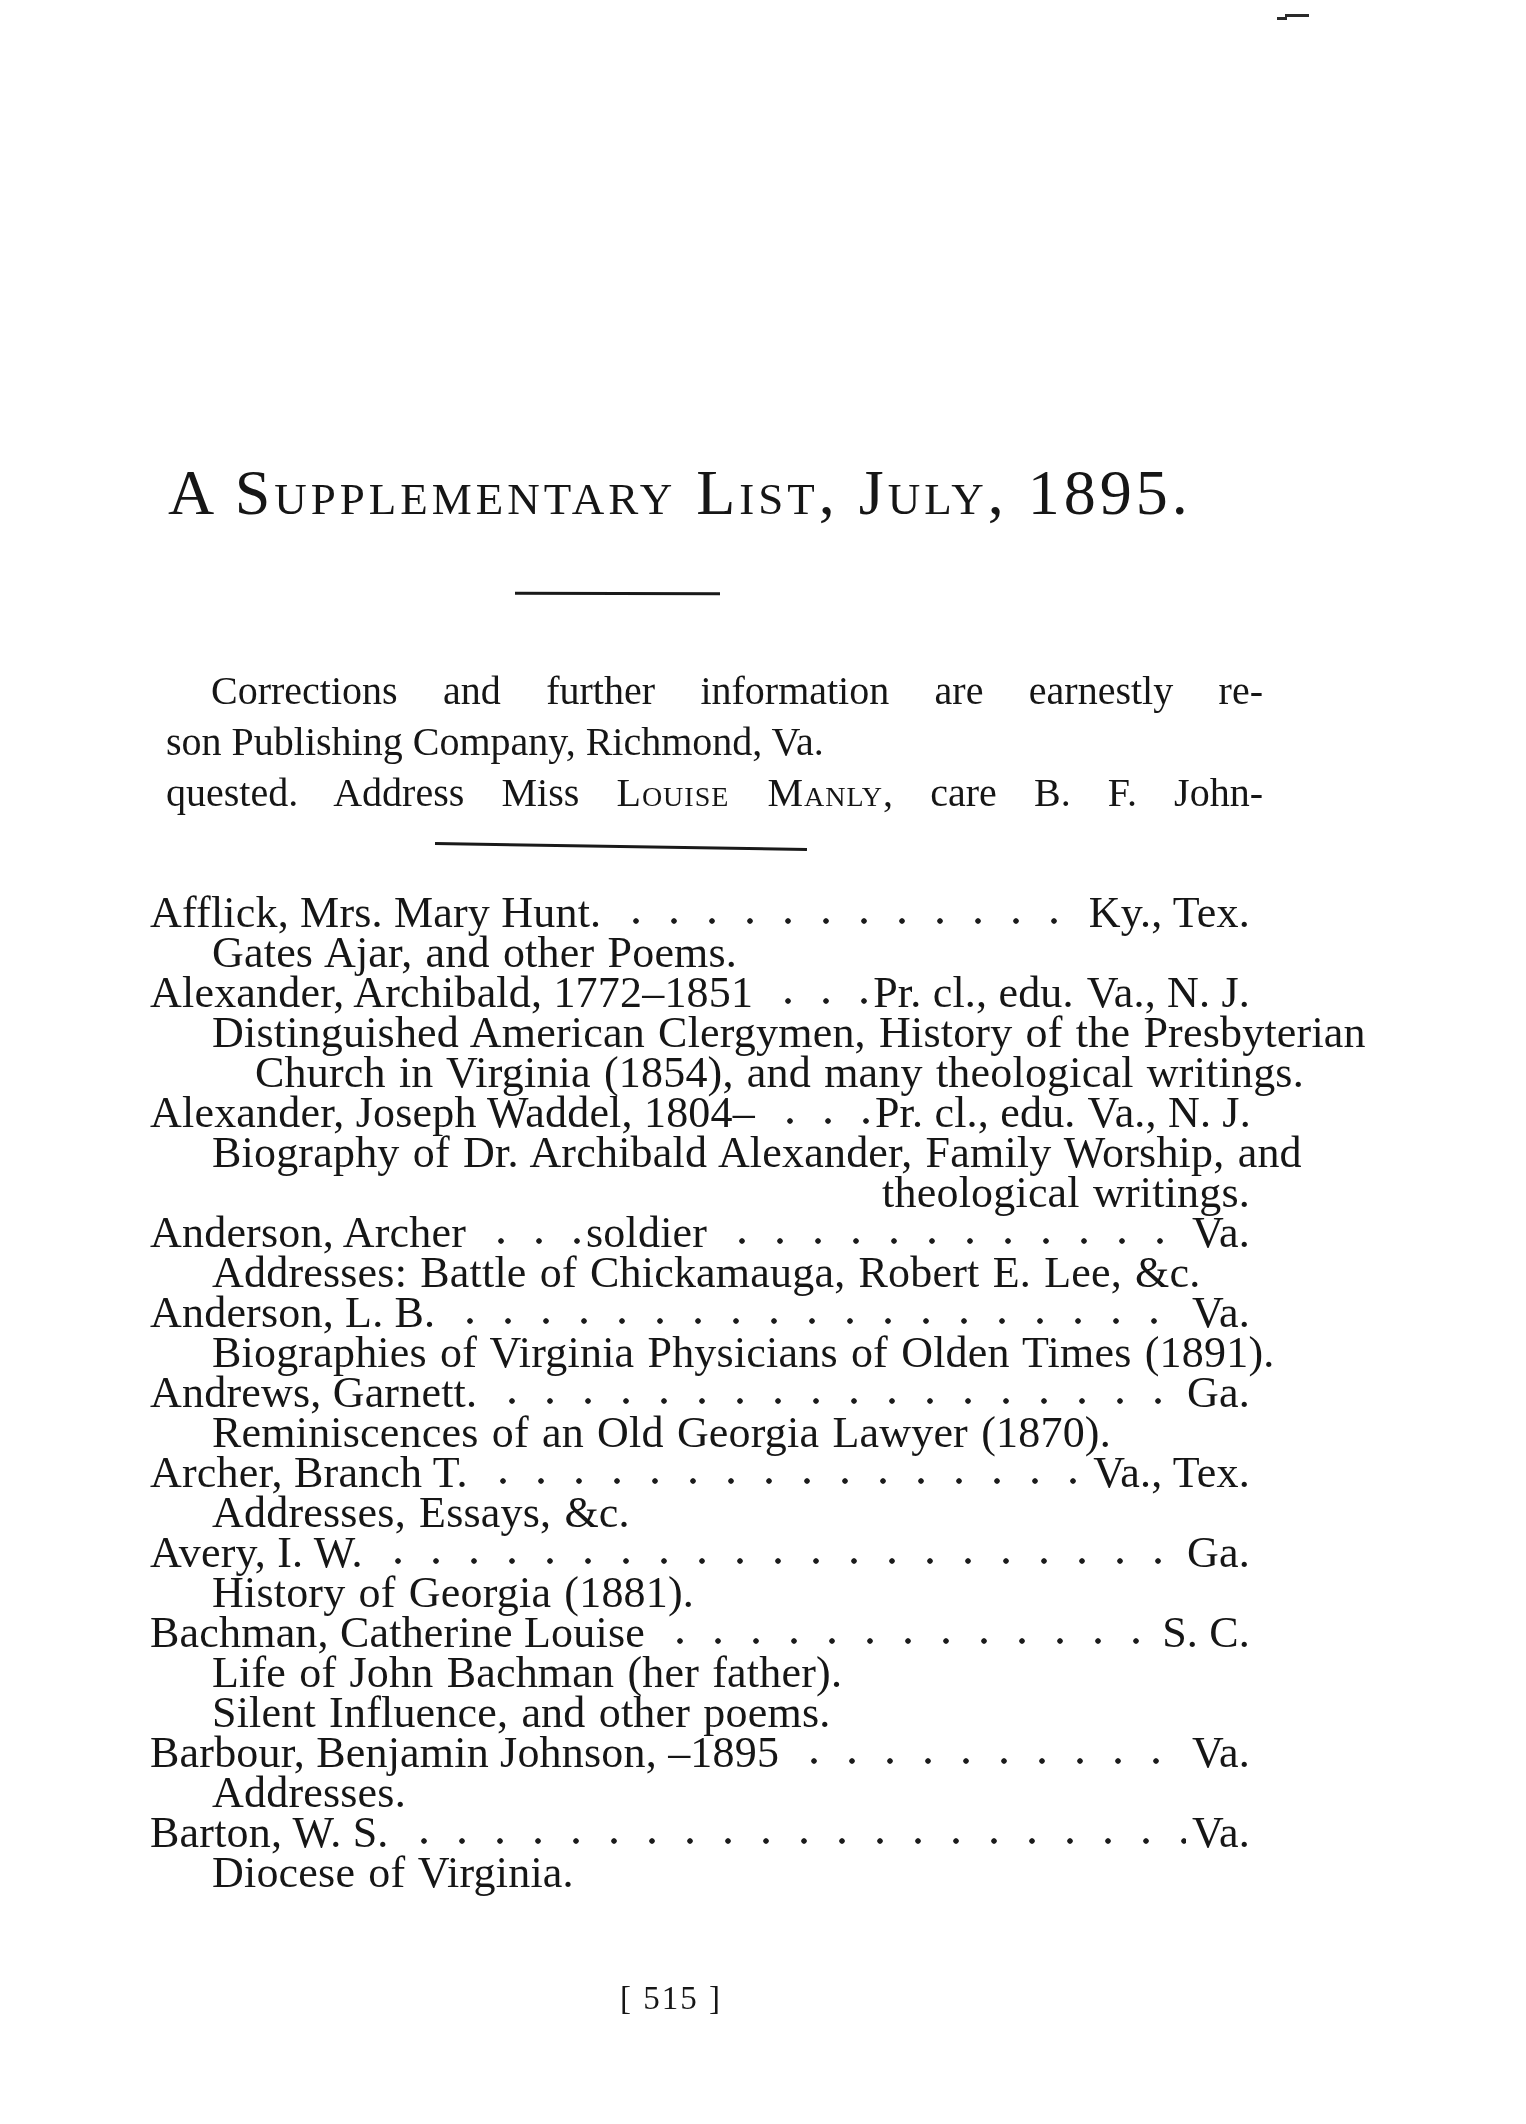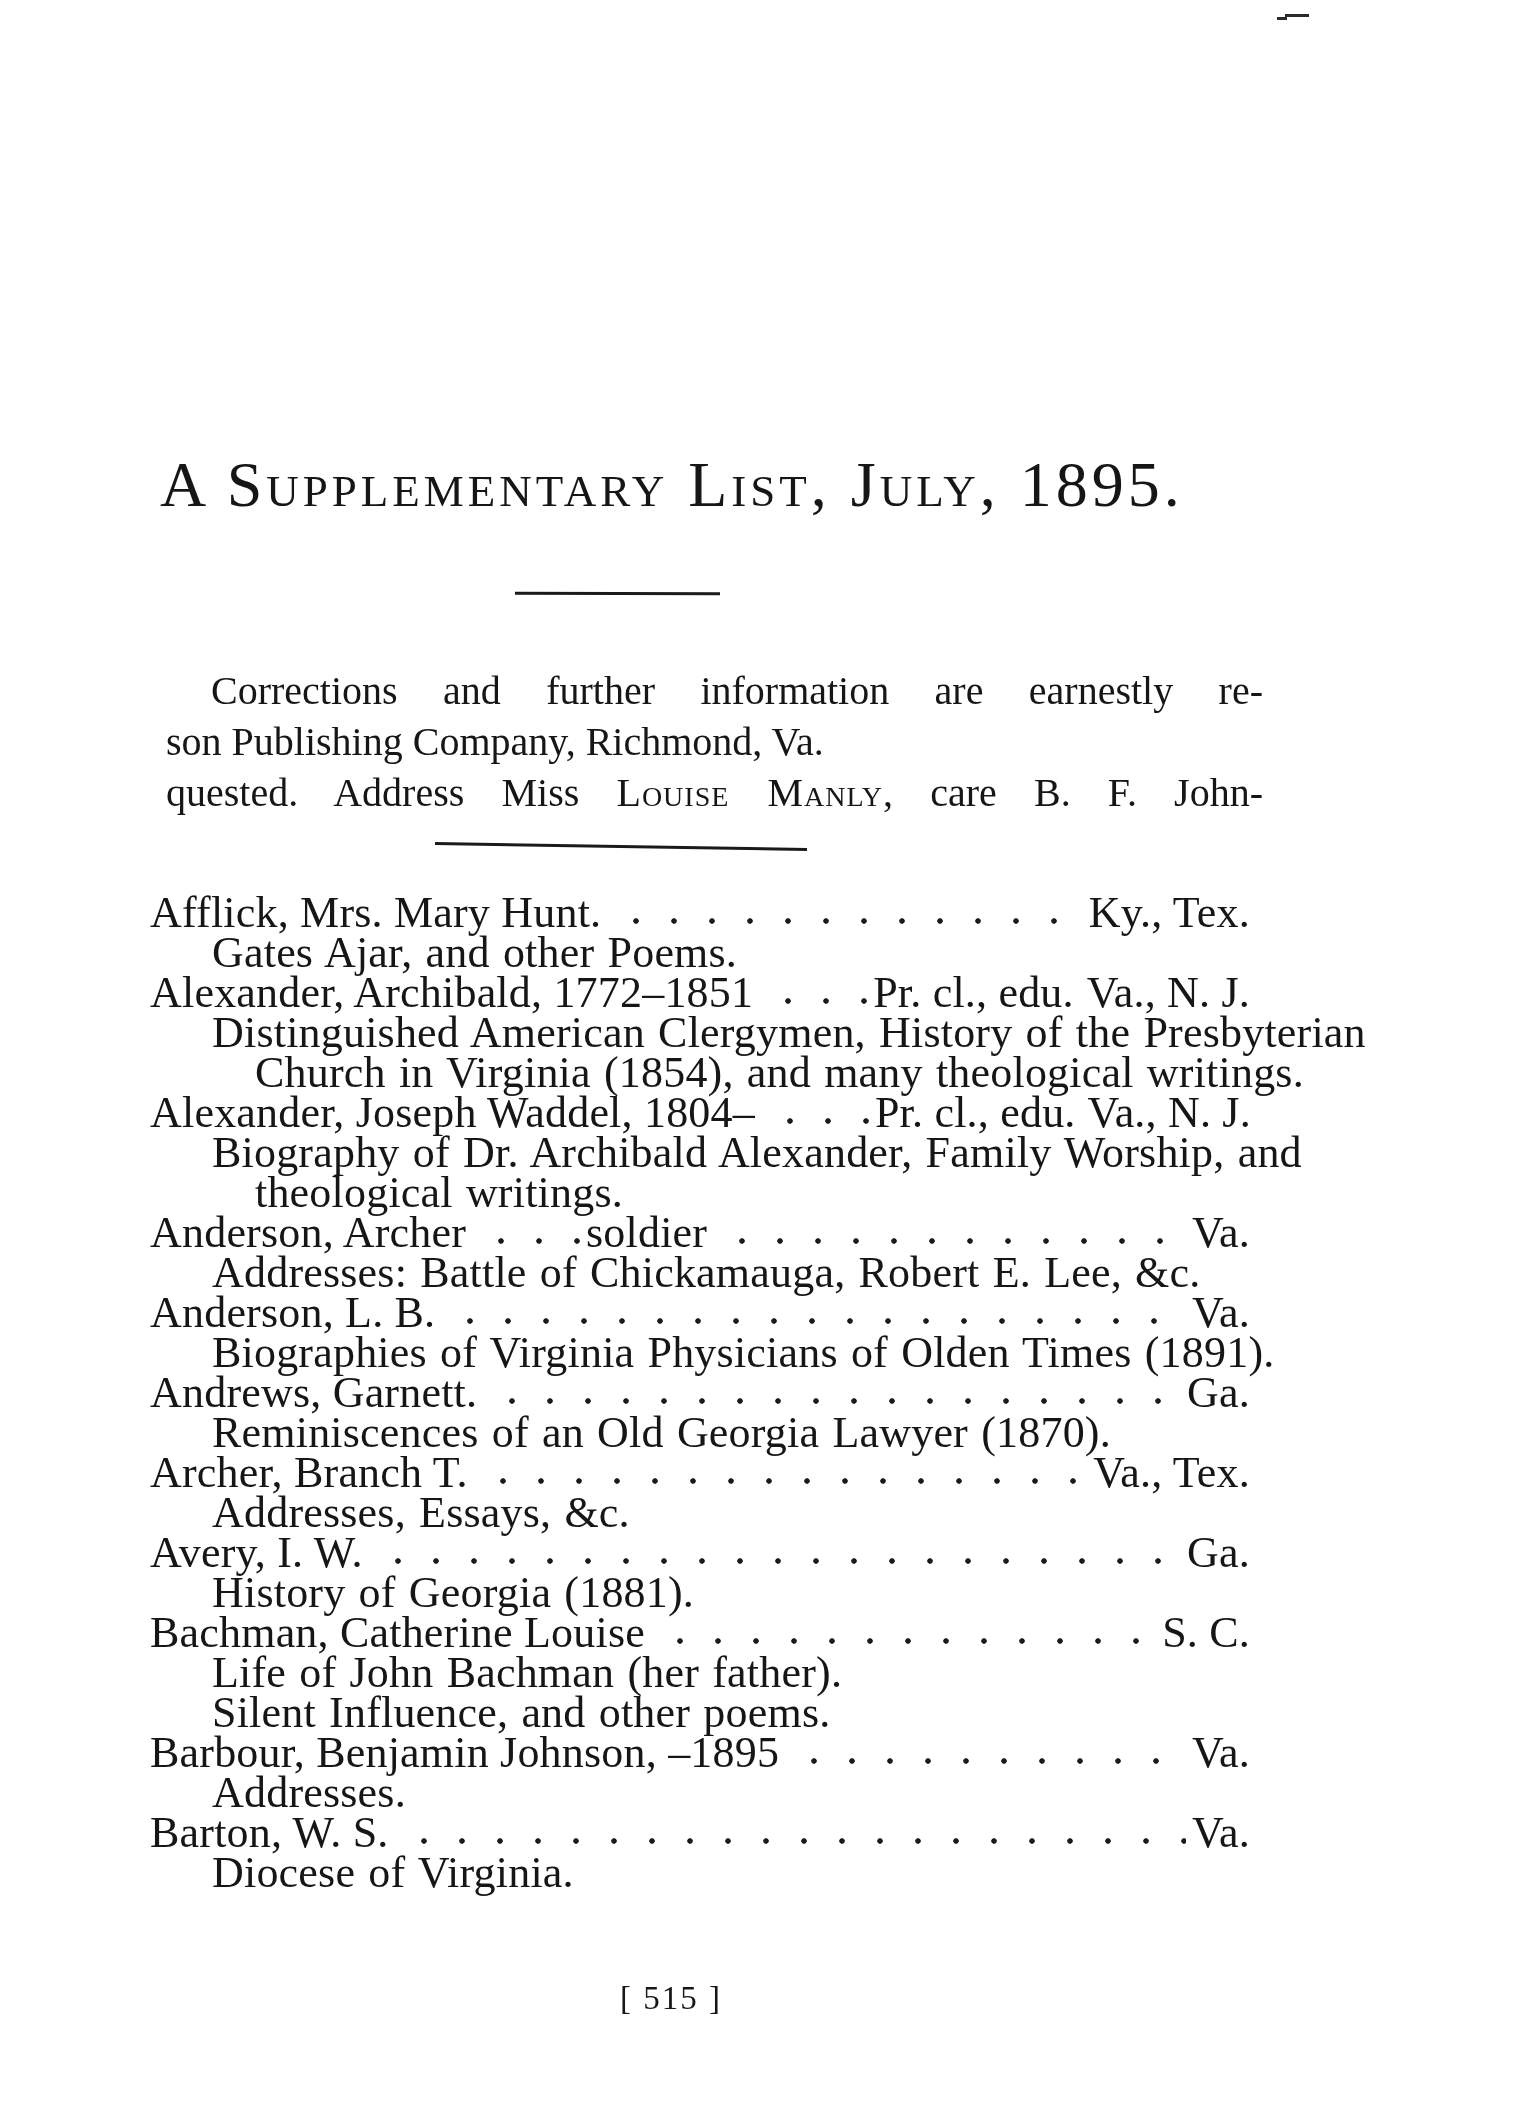--- a/index.html
+++ b/index.html
@@ -11,21 +11,21 @@
     font-family:"Liberation Serif", serif;
     overflow:hidden;
   }
   .corner-mark span{position:absolute;background:#2a2a2a;display:block;}
   .corner-seg1{left:1277px;top:17px;width:10px;height:3px;}
   .corner-seg2{left:1285px;top:14px;width:24px;height:3px;}
 
   .title{
     position:absolute;
     left:160px;top:447px;
-    margin:0;
+    margin:8px;
     font-size:64px;
     font-weight:400;
     font-variant:small-caps;
     letter-spacing:4px;
     line-height:76px;
     white-space:nowrap;
   }
   .rule{position:absolute;background:#1a1a1a;height:3px;}
   .rule-1{left:515px;top:592px;width:205px;transform:rotate(0.2deg);}
   .rule-2{left:435px;top:845px;width:372px;transform:rotate(0.9deg);}
@@ -53,21 +53,21 @@
     flex:1 1 auto;
     margin:0 6px;
     background-image:radial-gradient(circle, #1b1b1b 2.4px, rgba(0,0,0,0) 3.1px);
     background-size:38px 10px;
     background-repeat:repeat-x;
     background-position:10px calc(100% - 7px);
   }
   .leader.short{flex:0 0 108px;}
   .works .work{white-space:nowrap;word-spacing:2px;}
   .indent-1{padding-left:62px;}
-  .indent-2{padding-left:105px;}
+  .indent-2{padding-left:105px;text-align:right;}
 
   .folio{
     position:absolute;
     left:620px;top:1980px;width:200px;
     text-align:left;
     font-size:33px;
     letter-spacing:2px;
   }
 </style>
 </head>

